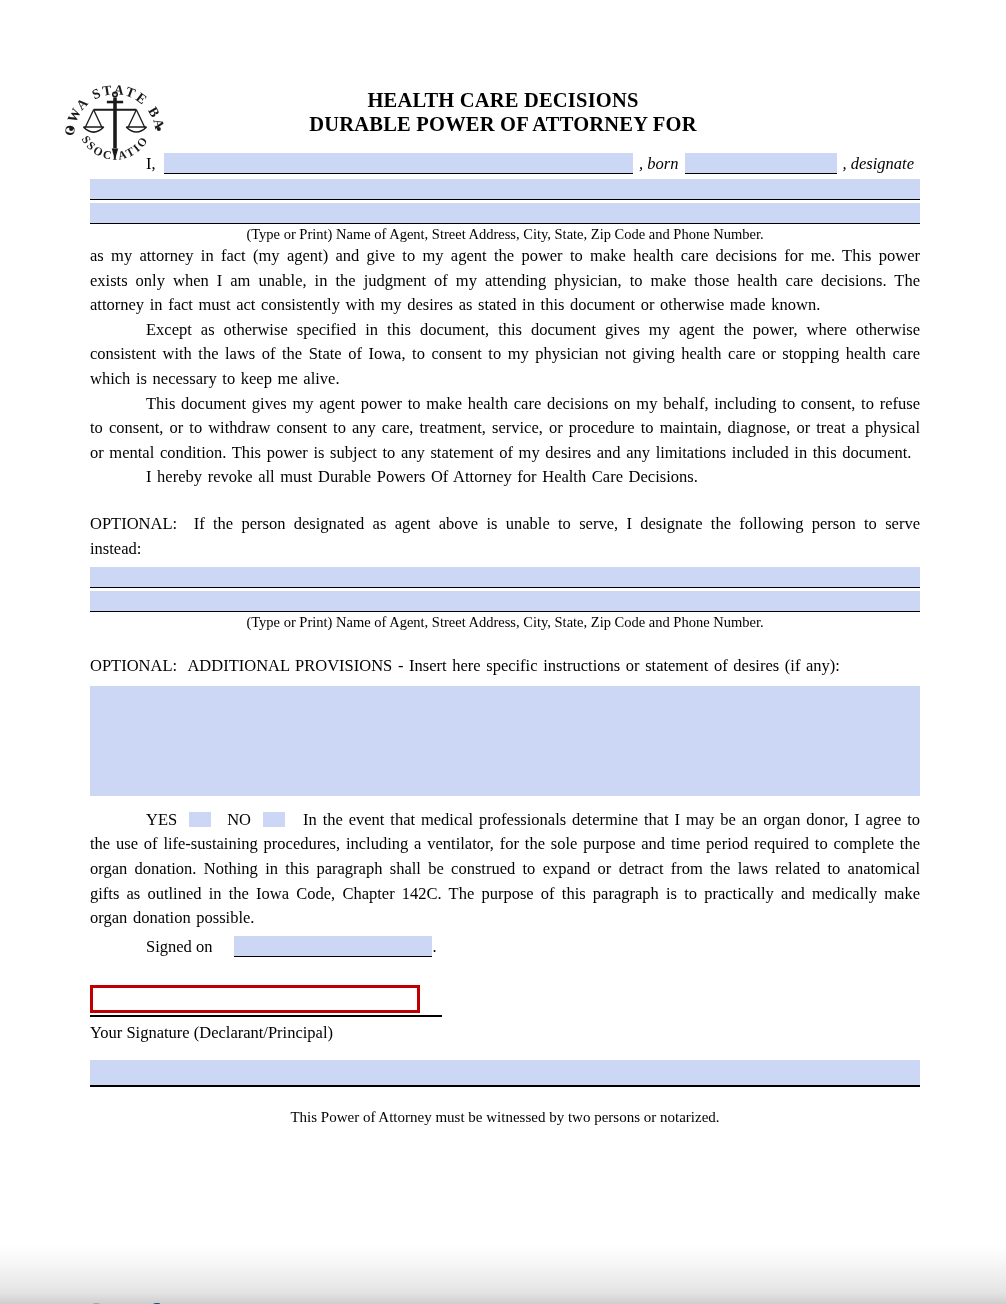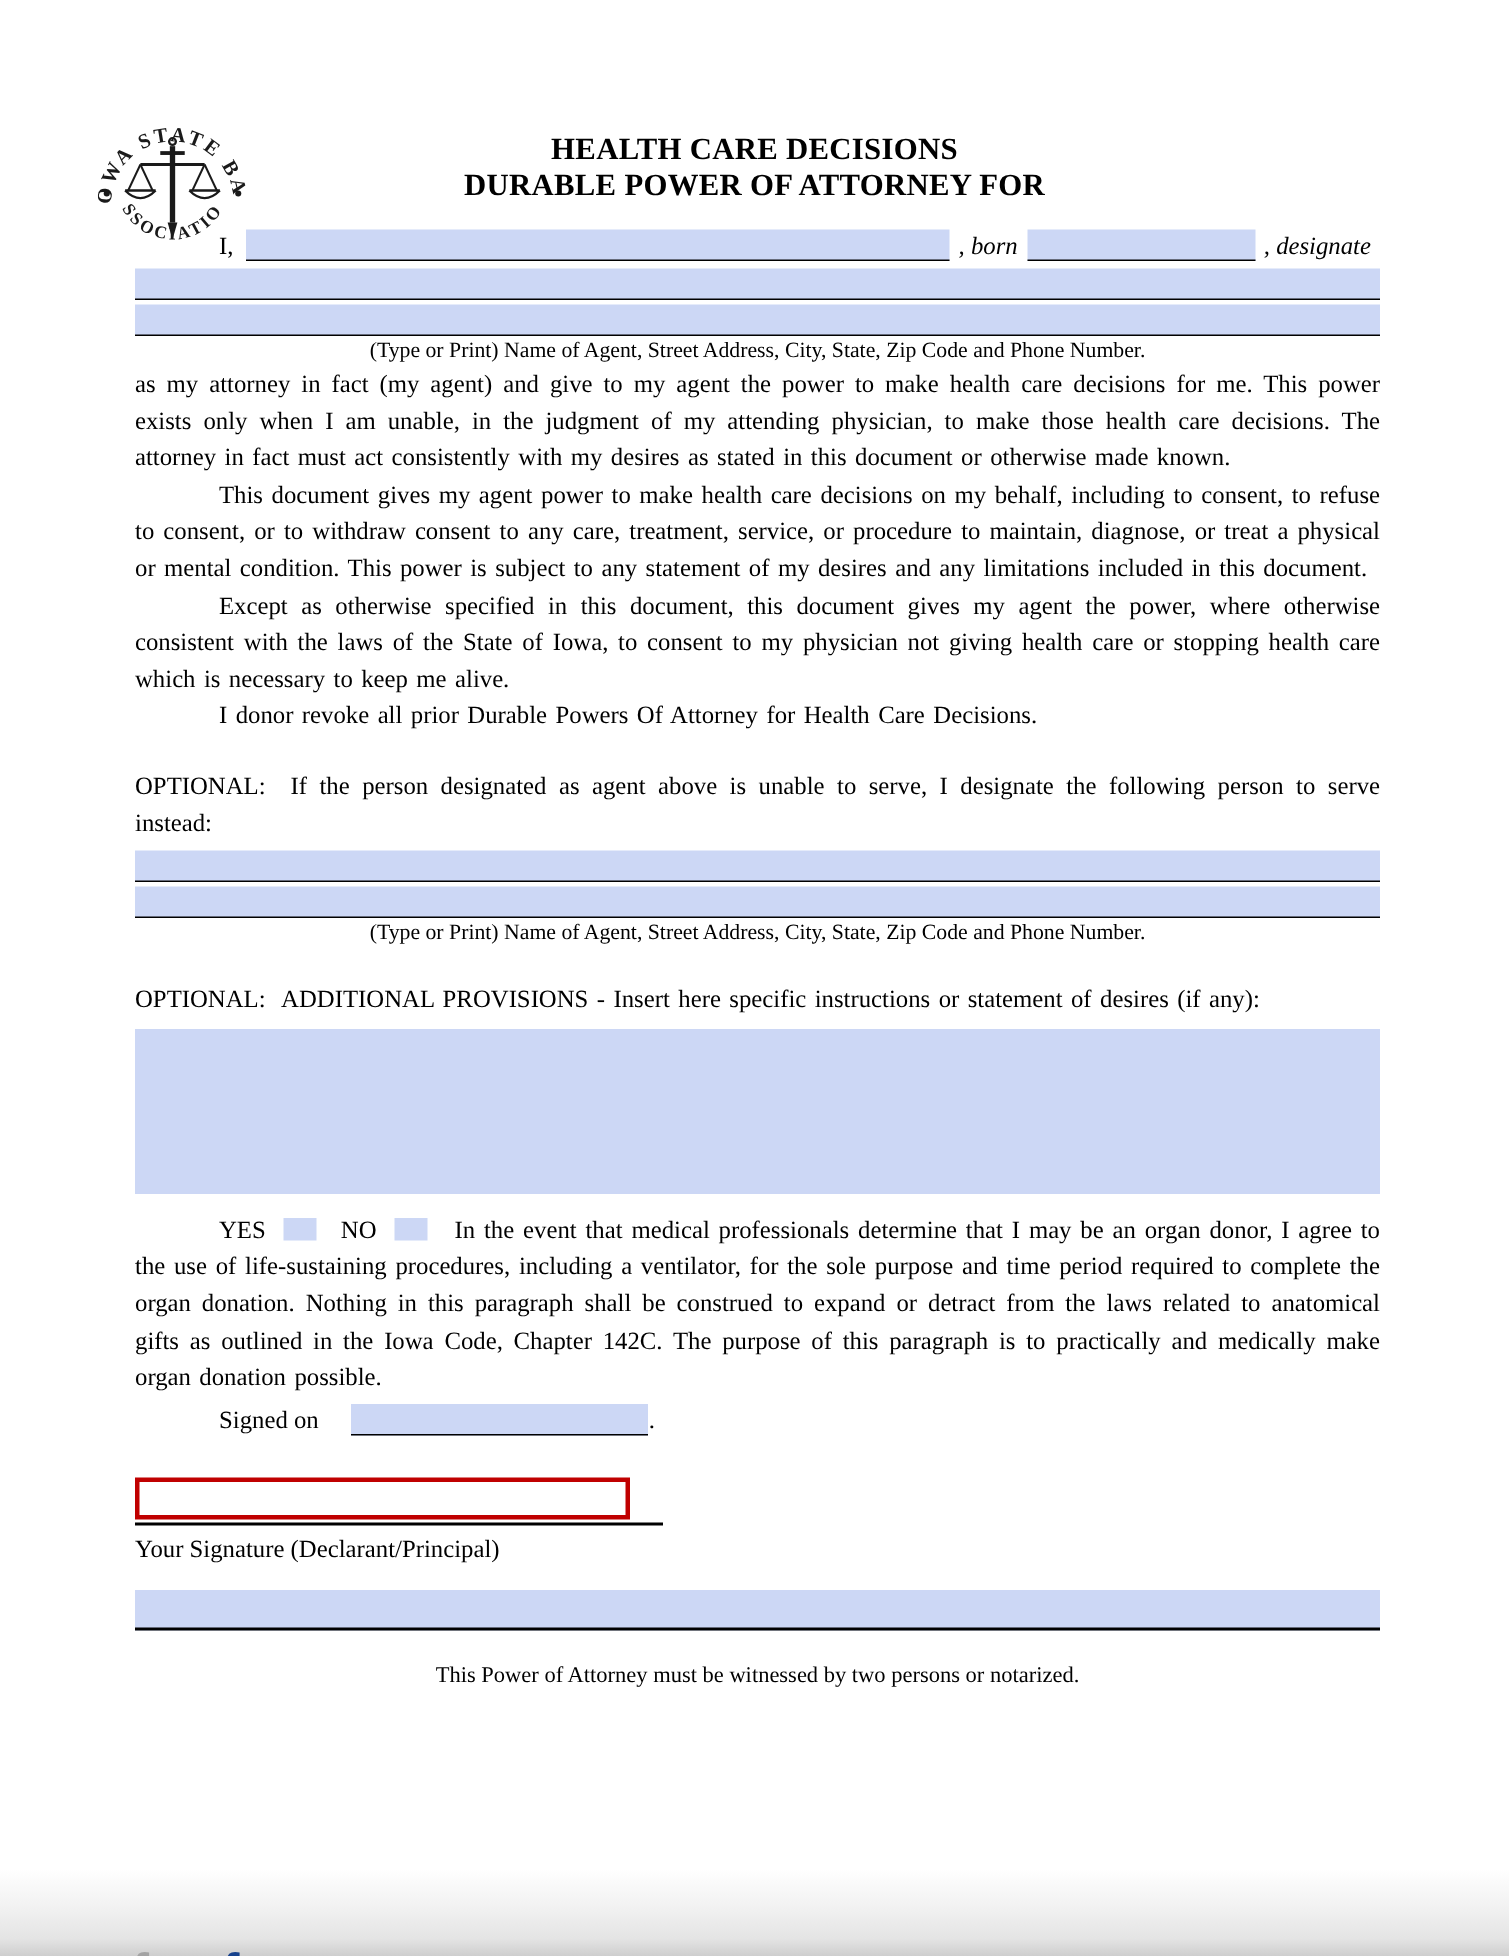--- a/index.html
+++ b/index.html
@@ -133,23 +133,23 @@
       <span class="lbl-mid">, born</span>
       <span class="field f-born"></span>
       <span class="lbl-mid">, designate</span>
     </div>
 
     <div class="field-row" style="margin-top:5px;"></div>
     <div class="field-row"></div>
     <div class="caption">(Type or Print) Name of Agent, Street Address, City, State, Zip Code and Phone Number.</div>
 
     <p class="body-p">as my attorney in fact (my agent) and give to my agent the power to make health care decisions for me. This power exists only when I am unable, in the judgment of my attending physician, to make those health care decisions. The attorney in fact must act consistently with my desires as stated in this document or otherwise made known.</p>
+    <p class="body-p ind">Except as otherwise specified in this document, this document gives my agent the power, where otherwise consistent with the laws of the State of Iowa, to consent to my physician not giving health care or stopping health care which is necessary to keep me alive.</p>
     <p class="body-p ind">This document gives my agent power to make health care decisions on my behalf, including to consent, to refuse to consent, or to withdraw consent to any care, treatment, service, or procedure to maintain, diagnose, or treat a physical or mental condition. This power is subject to any statement of my desires and any limitations included in this document.</p>
-    <p class="body-p ind">Except as otherwise specified in this document, this document gives my agent the power, where otherwise consistent with the laws of the State of Iowa, to consent to my physician not giving health care or stopping health care which is necessary to keep me alive.</p>
-    <p class="body-p ind">I donor revoke all prior Durable Powers Of Attorney for Health Care Decisions.</p>
+    <p class="body-p ind">I hereby revoke all must Durable Powers Of Attorney for Health Care Decisions.</p>
 
     <p class="body-p pre gap-top">OPTIONAL:  If the person designated as agent above is unable to serve, I designate the following person to serve instead:</p>
     <div class="field-row" style="margin-top:6px;"></div>
     <div class="field-row"></div>
     <div class="caption">(Type or Print) Name of Agent, Street Address, City, State, Zip Code and Phone Number.</div>
 
     <p class="body-p pre gap-top">OPTIONAL:  ADDITIONAL PROVISIONS - Insert here specific instructions or statement of desires (if any):</p>
     <div class="provisions-box"></div>
 
     <p class="body-p organ">

